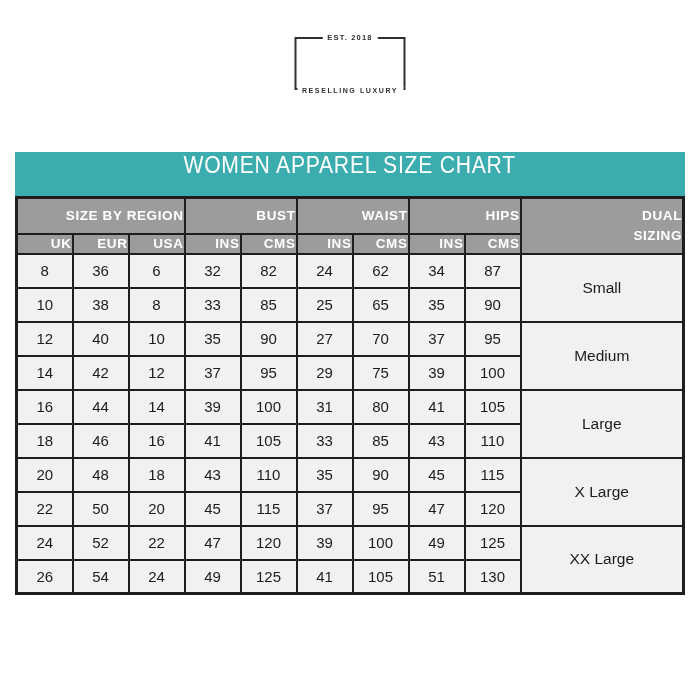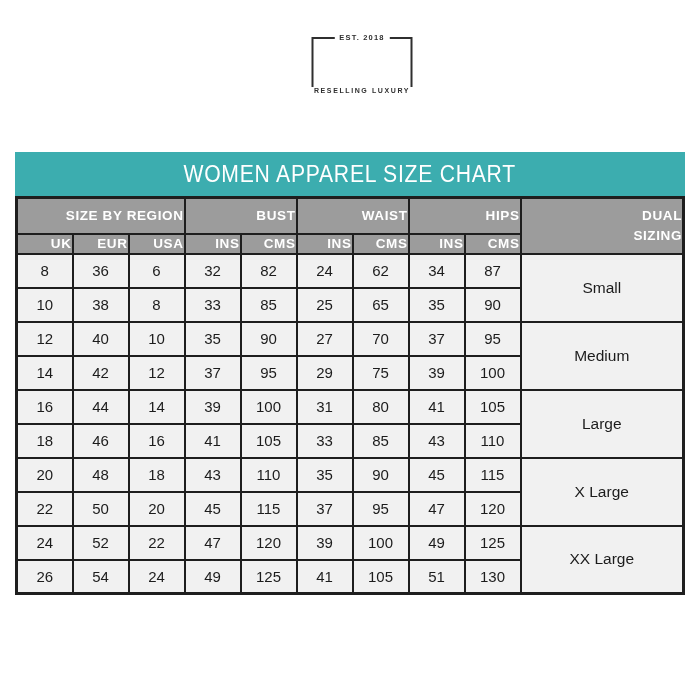--- a/index.html
+++ b/index.html
@@ -10,23 +10,22 @@
     font-family: "Liberation Sans", sans-serif;
     color: #1c1c1c;
   }
   .page { position: relative; width: 700px; height: 700px; overflow: hidden; }
 
   
   .logo-box {
     position: absolute;
     top: 37px; left: 50%;
     transform: translateX(-50%);
-    width: 101px; height: 53px;
+    width: 111px; height: 53px;
     border: 2px solid #2f2f2f;
-    margin-left: 12px;
   }
   .logo-est {
     position: absolute;
     top: -6px; left: 50%;
     transform: translateX(-50%);
     background: #ffffff;
     padding: 0 5px;
     font-size: 7.5px;
     font-weight: bold;
     letter-spacing: 1.2px;
@@ -61,21 +60,21 @@
   
   .chart {
     position: absolute;
     top: 152px; left: 15px;
     width: 670px;
   }
   .title-bar {
     width: 670px; height: 44px;
     background: #3cadaf;
     display: flex;
-    align-items: center;
+    align-items: flex-start;
     justify-content: center;
   }
   .title-bar span {
     color: #ffffff;
     font-size: 23px;
     letter-spacing: 0.8px;
     transform: scaleX(0.92);
   }
 
   table.size-table {

